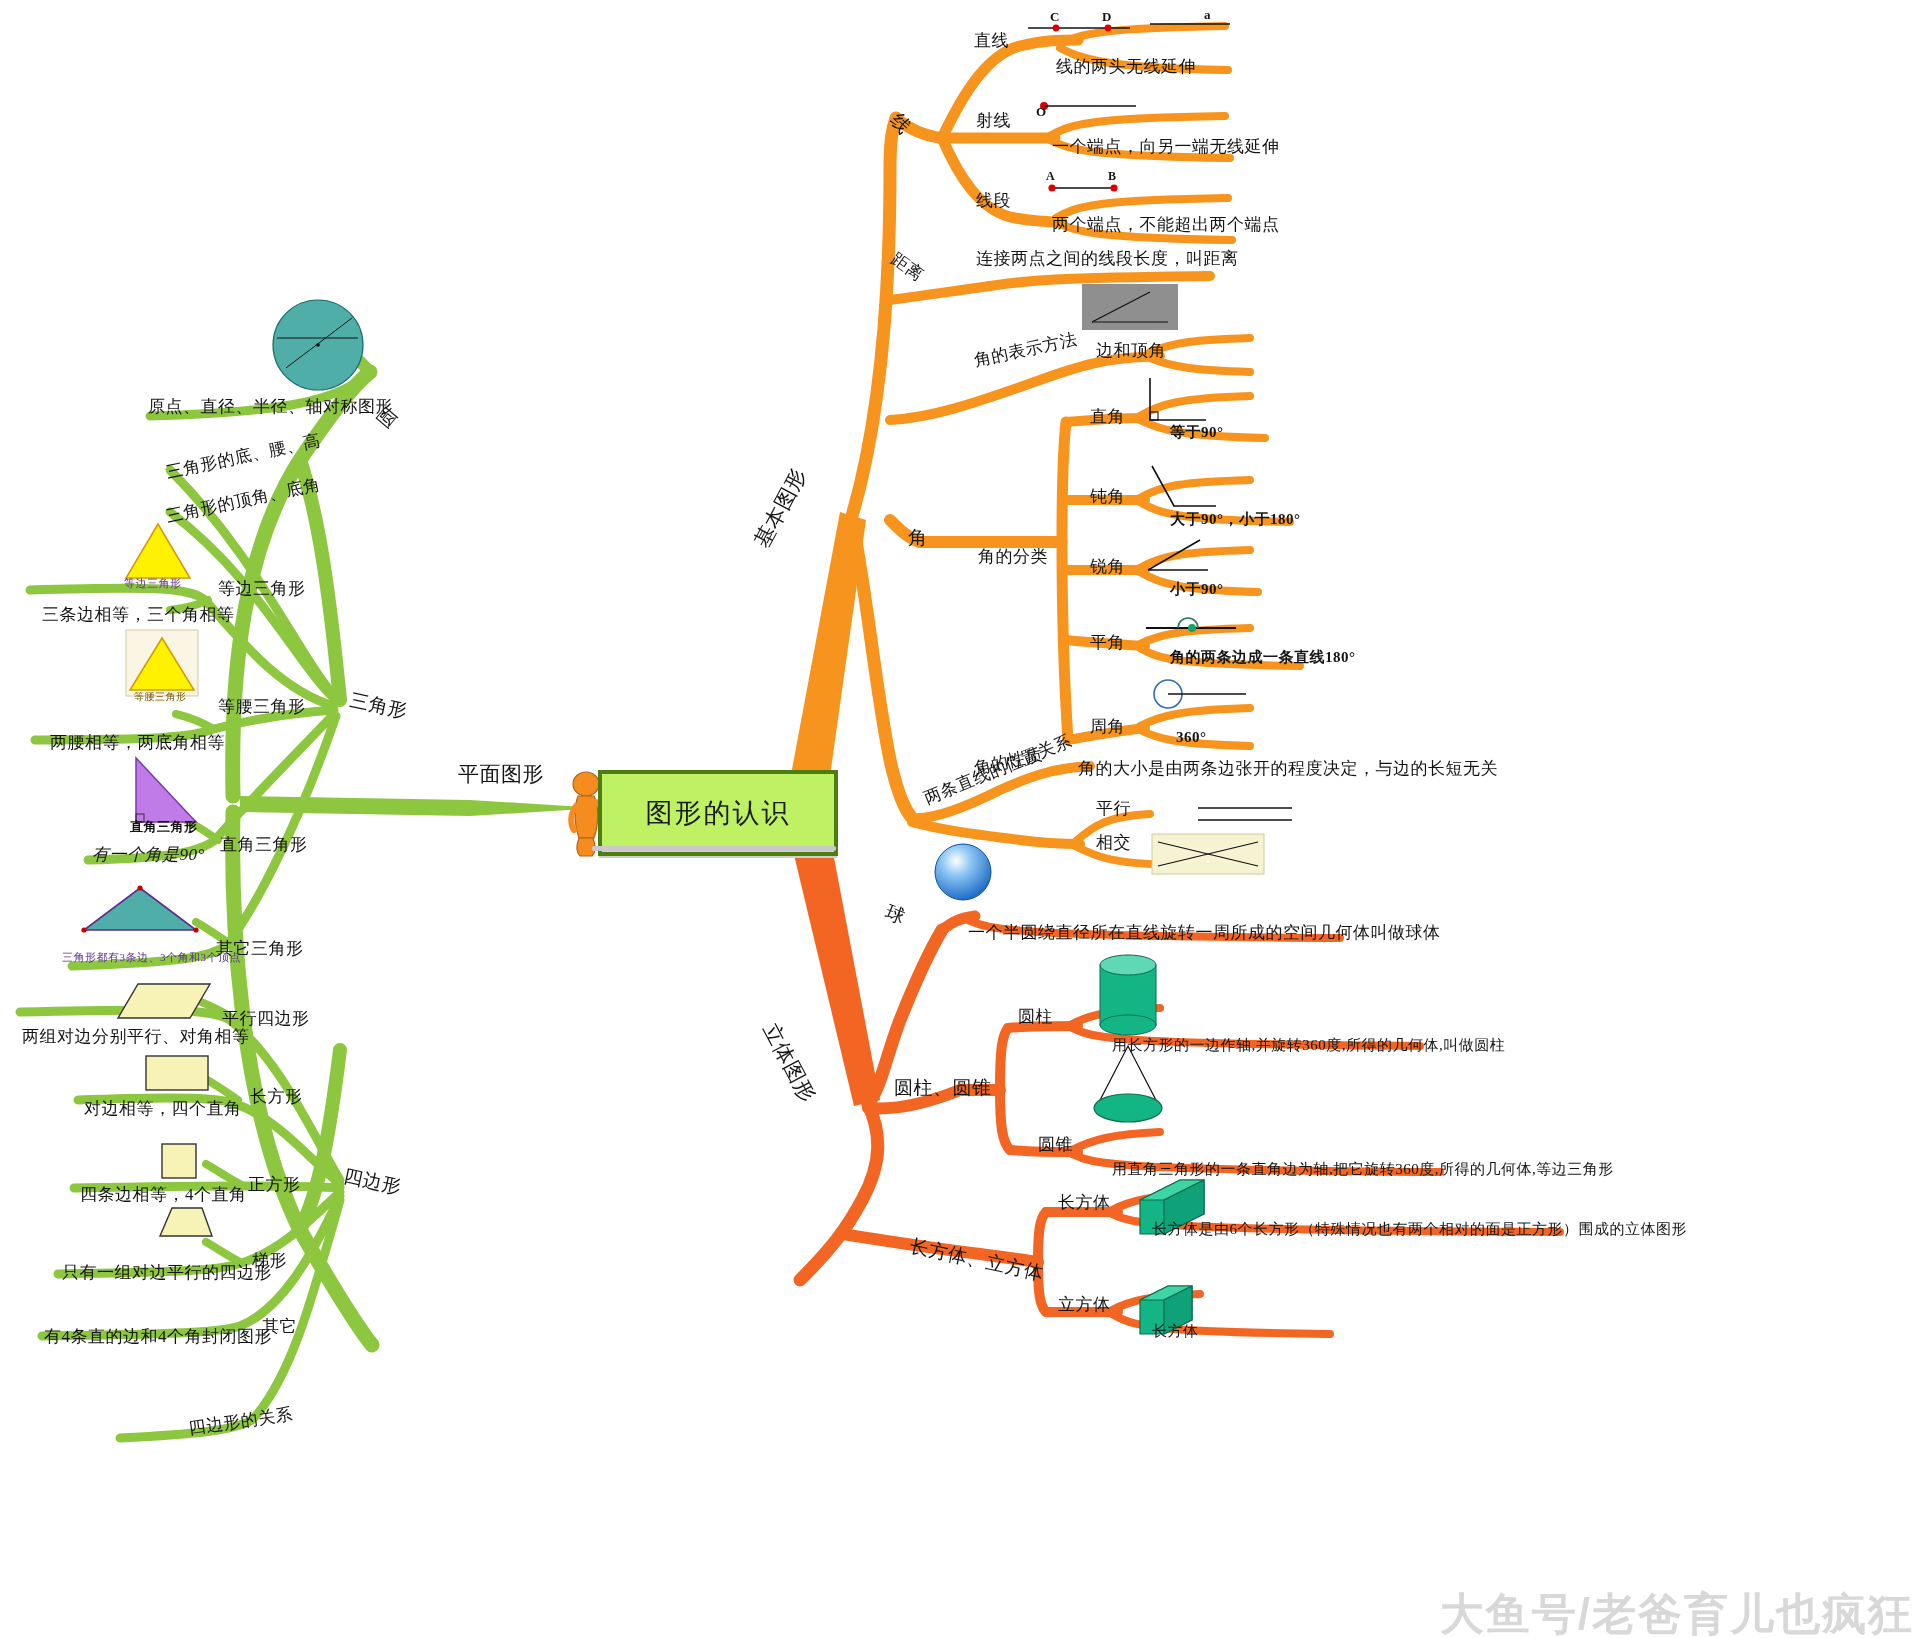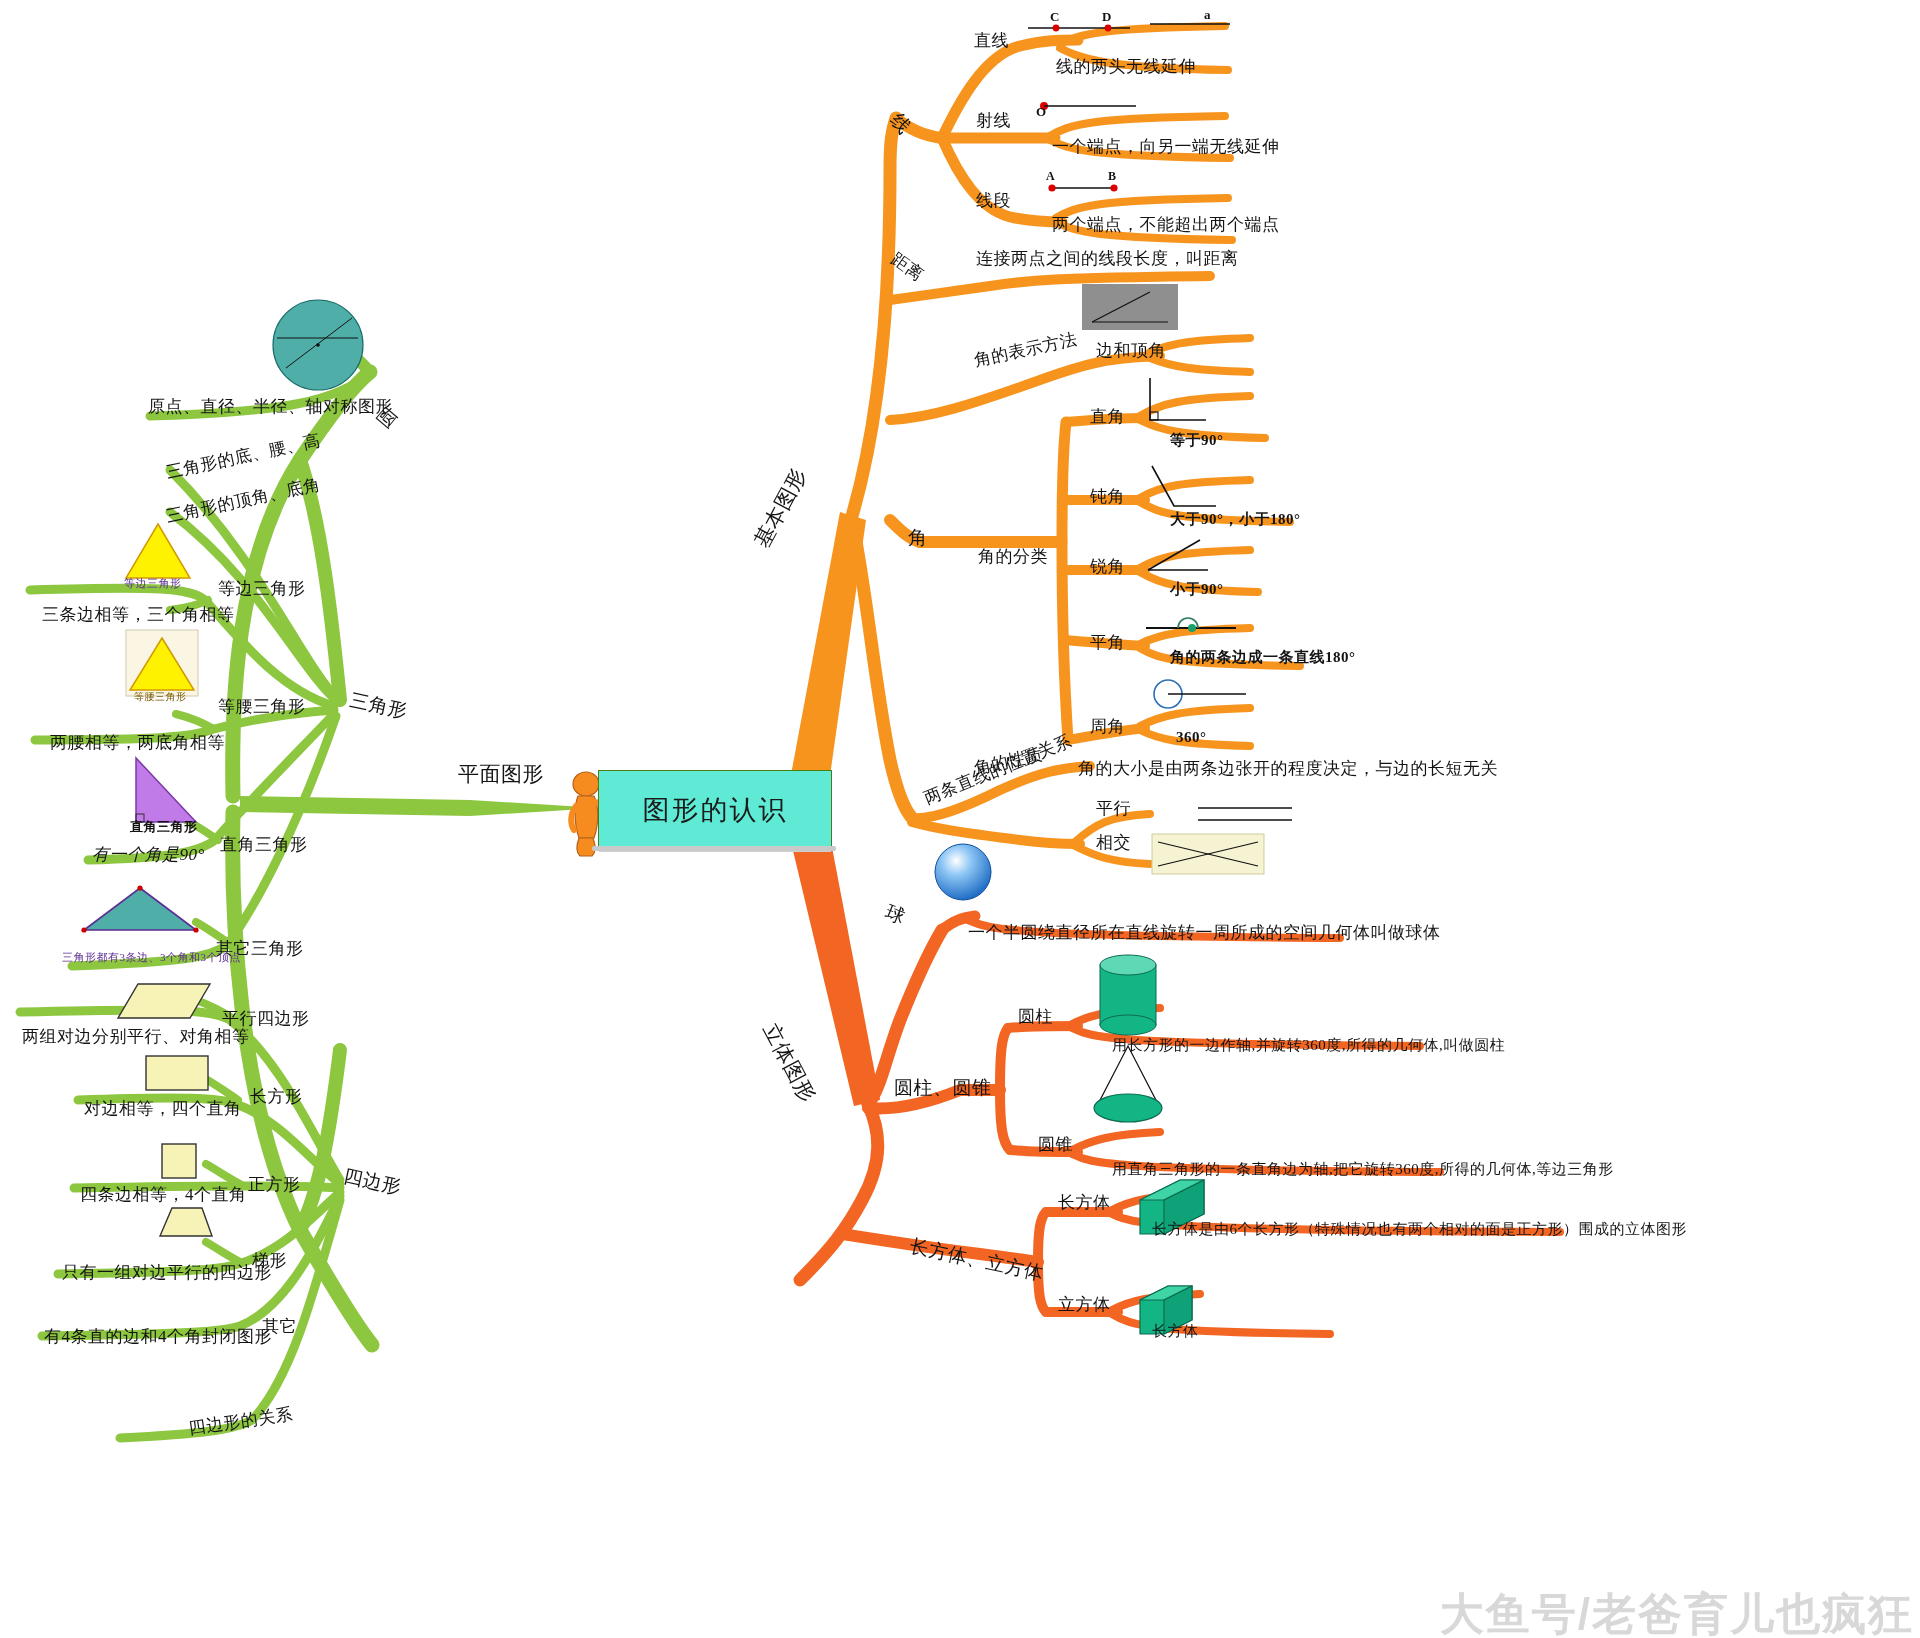--- a/index.html
+++ b/index.html
@@ -17,21 +17,21 @@
   .lbl.rotp22{transform:rotate(22deg);transform-origin:left top;}
   .lbl.rotp35{transform:rotate(35deg);transform-origin:left top;}
   .lbl.rotp50{transform:rotate(50deg);transform-origin:left top;}
   .lbl.rotp62{transform:rotate(62deg);transform-origin:left top;}
   .lbl.rotp12{transform:rotate(12deg);transform-origin:left top;}
   .lbl.rotn12{transform:rotate(-12deg);transform-origin:left bottom;}
   .lbl.rotn8{transform:rotate(-8deg);transform-origin:left bottom;}
   .lbl.bold{font-weight:bold;}
 
   #center-node{position:absolute;left:598px;top:770px;width:232px;height:78px;
-     background:#5eead4;border:1px solid #4d7c0f;box-shadow:0 3px 0 -1px #cfcfcf;
+     background:#bef264;border:4px solid #4d7c0f;box-shadow:0 3px 0 -1px #cfcfcf;
      display:flex;align-items:center;justify-content:center;}
   #center-node .t{font-size:27px;color:#1b1b1b;letter-spacing:2px;}
   #center-shelf{position:absolute;left:592px;top:846px;width:244px;height:5px;
      background:#c9c9c9;border-radius:2px;}
   .watermark{position:absolute;right:6px;bottom:-6px;font-size:44px;color:#d8d8d8;
      font-weight:bold;letter-spacing:2px;font-family:"Liberation Sans",sans-serif;}
 </style>
 </head>
 <body>
 
@@ -329,21 +329,21 @@
   <div class="lbl rotp35" style="left:898px;top:250px;">距离</div>
   <div class="lbl" style="left:976px;top:250px;">连接两点之间的线段长度，叫距离</div>
 
   <div class="lbl rotn12" style="left:976px;top:352px;">角的表示方法</div>
   <div class="lbl" style="left:1096px;top:342px;">边和顶角</div>
 
   <div class="lbl mid" style="left:908px;top:528px;">角</div>
   <div class="lbl" style="left:978px;top:548px;">角的分类</div>
 
   <div class="lbl" style="left:1090px;top:408px;">直角</div>
-  <div class="lbl bold" style="left:1170px;top:425px;font-size:15px;margin-top:8px;">等于90°</div>
+  <div class="lbl bold" style="left:1170px;top:425px;font-size:15px;">等于90°</div>
 
   <div class="lbl" style="left:1090px;top:488px;">钝角</div>
   <div class="lbl bold" style="left:1170px;top:512px;font-size:15px;">大于90°，小于180°</div>
 
   <div class="lbl" style="left:1090px;top:558px;">锐角</div>
   <div class="lbl bold" style="left:1170px;top:582px;font-size:15px;">小于90°</div>
 
   <div class="lbl" style="left:1090px;top:634px;">平角</div>
   <div class="lbl bold" style="left:1170px;top:650px;font-size:15px;">角的两条边成一条直线180°</div>
 

